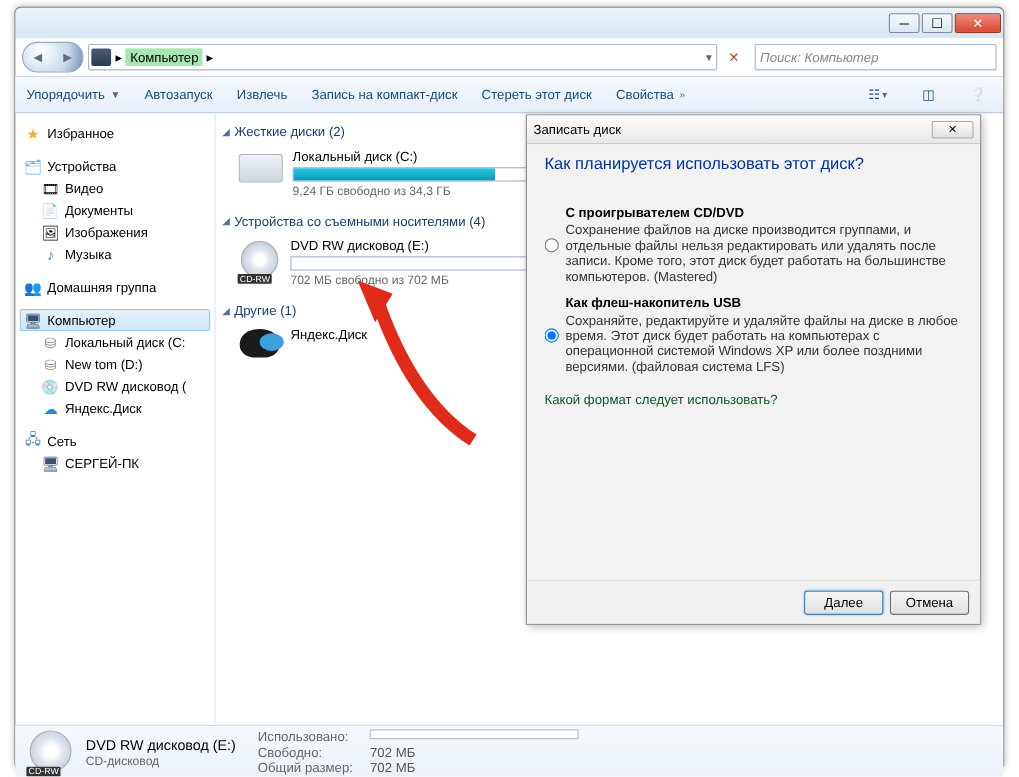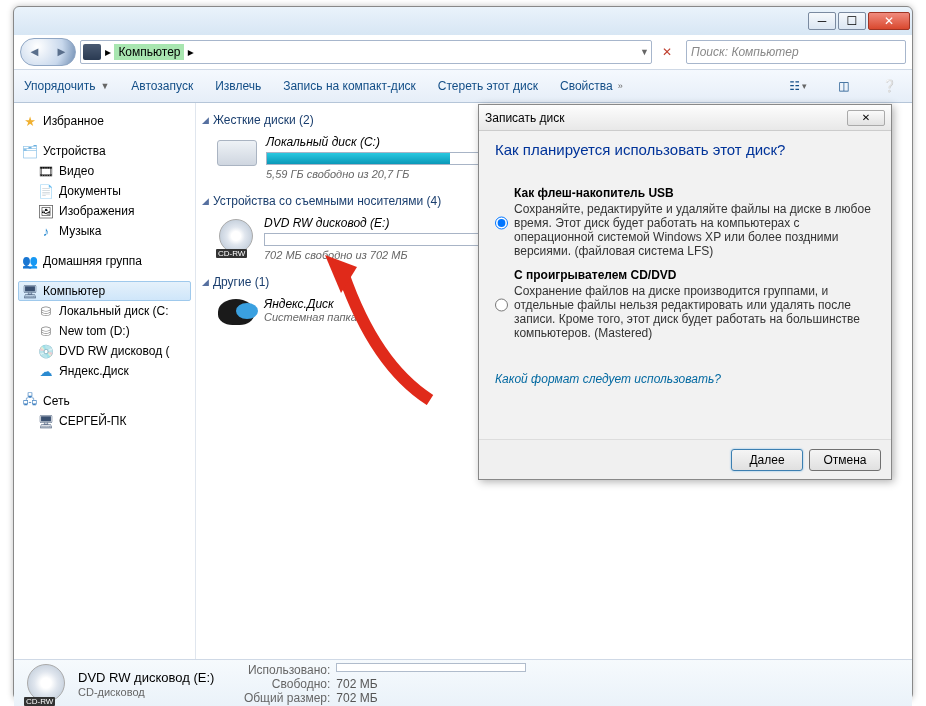--- a/index.html
+++ b/index.html
@@ -36,52 +36,52 @@
 .main { flex: 1; padding: 6px 4px; position: relative; overflow: hidden; }
 .group-head { color: #1a3e6e; font-size: 13px; padding: 4px 2px; display: flex; align-items: center; gap: 4px; }
 .group-head .tri { color: #5670a0; font-size: 9px; }
 .drive-row { display: flex; gap: 14px; margin: 4px 0 10px 16px; }
 .drive { display: flex; gap: 8px; width: 270px; }
 .drive-icon { width: 44px; height: 36px; display: flex; align-items: center; justify-content: center; position: relative; }
 .hdd { background: linear-gradient(#eef2f6,#cfd6e0); border: 1px solid #aab4c2; border-radius: 3px; width: 40px; height: 26px; }
 .cdrw { width: 40px; height: 40px; align-items: center; }
 .cdrw .disc { width: 34px; height: 34px; border-radius: 50%; background: radial-gradient(circle,#fff 20%,#e0e6ee 40%,#c8d2de 70%,#eef2f6); border: 1px solid #aaa; margin: 0 auto; position: relative; }
 .cdrw .label { position: absolute; bottom: -2px; left: 0; font-size: 8px; background: #333; color: #fff; padding: 0 2px; border-radius: 1px; }
-.drive-info { flex: 1; font-style: italic; }
+.drive-info { flex: 1; }
 .drive-name { color: #000; }
 .drive-bar { width: 220px; height: 13px; border: 1px solid #a8b4c6; background: #fff; margin: 3px 0; position: relative; }
 .drive-bar .fill { height: 100%; background: linear-gradient(#28c8e0,#0a98b8); }
 .drive-bar.empty .fill { width: 0; }
 .drive-free { color: #666; font-size: 11px; }
 .yd-icon { width: 40px; height: 30px; }
 .yd-shape { width: 36px; height: 26px; background: #1a1a1a; border-radius: 50% 50% 40% 40%; position: relative; }
 .yd-shape::after { content: ''; position: absolute; width: 22px; height: 16px; background: #3aa0e0; border-radius: 50%; top: 4px; right: -4px; }
-.dialog { position: absolute; left: 478px; top: 104px; width: 414px; height: 376px; background: #f2f2f2; border: 1px solid #888; box-shadow: 2px 2px 8px rgba(0,0,0,0.3); }
+.dialog { position: absolute; left: 478px; top: 104px; width: 414px; height: 464px; background: #f2f2f2; border: 1px solid #888; box-shadow: 2px 2px 8px rgba(0,0,0,0.3); }
 .dlg-title { height: 26px; background: linear-gradient(#fdfdfd,#e8e8e8); border-bottom: 1px solid #ccc; display: flex; align-items: center; justify-content: space-between; padding: 0 6px; }
 .dlg-close { width: 38px; height: 16px; border: 1px solid #aaa; background: linear-gradient(#fafafa,#e2e2e2); display: flex; align-items: center; justify-content: center; font-size: 10px; border-radius: 2px; cursor: pointer; }
 .dlg-body { padding: 10px 16px; }
 .dlg-q { color: #003399; font-size: 15px; margin-bottom: 28px; }
 .dlg-field { display: flex; align-items: center; gap: 8px; margin-bottom: 12px; }
 .dlg-field input { flex: 1; height: 21px; border: 1px solid #abadb3; padding: 0 4px; }
 .dlg-opt { display: flex; gap: 6px; margin-bottom: 10px; }
 .dlg-opt input { margin-top: 2px; }
 .dlg-opt .opt-title { font-weight: bold; }
 .dlg-opt .opt-desc { color: #333; margin-top: 2px; }
-.dlg-link { color: #0369a1; cursor: pointer; margin-top: 22px; display: inline-block; font-style: italic; }
+.dlg-link { color: #14532d; cursor: pointer; margin-top: 6px; display: inline-block; }
 .dlg-footer { position: absolute; bottom: 0; left: 0; right: 0; height: 40px; background: #f0f0f0; border-top: 1px solid #ddd; display: flex; align-items: center; justify-content: flex-end; gap: 6px; padding-right: 10px; }
 .dlg-btn { min-width: 72px; height: 22px; border: 1px solid #707070; background: linear-gradient(#f5f5f5,#e0e0e0); border-radius: 3px; cursor: pointer; }
 .dlg-btn.primary { border-color: #3c7fb1; box-shadow: 0 0 2px #6fb6e6; }
 .statusbar { height: 48px; border-top: 1px solid #cfd9e6; background: linear-gradient(#f6fafd,#eaf2f9); display: flex; align-items: center; padding: 4px 10px; gap: 10px; }
 .status-icon { width: 44px; height: 40px; }
 .status-info { display: flex; flex-direction: column; gap: 1px; }
 .status-name { font-size: 13px; }
 .status-sub { color: #666; font-size: 11px; }
 .status-props { margin-left: 10px; font-size: 11px; color: #555; }
 .status-props .row { display: flex; gap: 6px; }
-.status-props .lab { width: 96px; text-align: right; color: #666; }
+.status-props .lab { width: 96px; color: #666; }
 .status-props .bar { width: 190px; height: 9px; border: 1px solid #b0bccc; background: #fff; }
 .arrow { position: absolute; left: 315px; top: 245px; pointer-events: none; }
 .arrow svg { width: 140px; height: 160px; }
 .chev { font-size: 9px; color: #666; margin-left: 2px; }
 </style>
 </head>
 <body>
 
 <div class="window">
   <div class="titlebar">
@@ -212,21 +212,21 @@
       <div class="drive-row">
         <div class="drive">
           <div class="drive-icon">
               <div class="hdd"></div>
             </div>
           <div class="drive-info">
             <div class="drive-name">Локальный диск (С:)</div>
             <div class="drive-bar">
                 <div class="fill" style="width:84%"></div>
               </div>
-            <div class="drive-free">5,59 ГБ свободно из 20,7 ГБ</div>
+            <div class="drive-free">9,24 ГБ свободно из 34,3 ГБ</div>
           </div>
         </div>
         <div class="drive" style="width:40px;overflow:hidden">
           <div class="drive-icon">
               <div class="hdd"></div>
             </div>
         </div>
       </div>
 
       <div class="group-head">
@@ -258,21 +258,20 @@
           <span class="tri">◢</span>
           <span>Другие (1)</span>
         </div>
       <div class="drive-row">
         <div class="drive">
           <div class="drive-icon yd-icon">
               <div class="yd-shape"></div>
             </div>
           <div class="drive-info">
             <div class="drive-name">Яндекс.Диск</div>
-            <div class="drive-free">Системная папка</div>
           </div>
         </div>
       </div>
     </div>
   </div>
 
   <div class="statusbar">
     <div class="status-icon cdrw" style="position:relative">
       <div class="disc" style="width:38px;height:38px;border-radius:50%;background:radial-gradient(circle,#fff 20%,#e0e6ee 45%,#c8d2de 75%,#eef2f6);border:1px solid #aaa"></div>
       <div style="position:absolute;bottom:-2px;left:0;font-size:8px;background:#333;color:#fff;padding:0 2px;border-radius:1px">CD-RW</div>
@@ -298,32 +297,32 @@
   </div>
 </div>
 
 <div class="dialog">
   <div class="dlg-title">
     <span>Записать диск</span>
     <div class="dlg-close">✕</div>
   </div>
   <div class="dlg-body">
     <div class="dlg-q">Как планируется использовать этот диск?</div>
+    <div class="dlg-opt">
+      <input type="radio" name="fmt" style="">
+      <div>
+        <div class="opt-title">С проигрывателем CD/DVD</div>
+        <div class="opt-desc">Сохранение файлов на диске производится группами, и отдельные файлы нельзя редактировать или удалять после записи. Кроме того, этот диск будет работать на большинстве компьютеров. (Mastered)</div>
+      </div>
+    </div>
     <div class="dlg-opt">
       <input type="radio" name="fmt" checked="" style="">
       <div>
         <div class="opt-title">Как флеш-накопитель USB</div>
         <div class="opt-desc">Сохраняйте, редактируйте и удаляйте файлы на диске в любое время. Этот диск будет работать на компьютерах с операционной системой Windows XP или более поздними версиями. (файловая система LFS)</div>
-      </div>
-    </div>
-    <div class="dlg-opt">
-      <input type="radio" name="fmt" style="">
-      <div>
-        <div class="opt-title">С проигрывателем CD/DVD</div>
-        <div class="opt-desc">Сохранение файлов на диске производится группами, и отдельные файлы нельзя редактировать или удалять после записи. Кроме того, этот диск будет работать на большинстве компьютеров. (Mastered)</div>
       </div>
     </div>
     <div class="dlg-link">Какой формат следует использовать?</div>
   </div>
   <div class="dlg-footer">
     <button class="dlg-btn primary">Далее</button>
     <button class="dlg-btn">Отмена</button>
   </div>
 </div>
 

